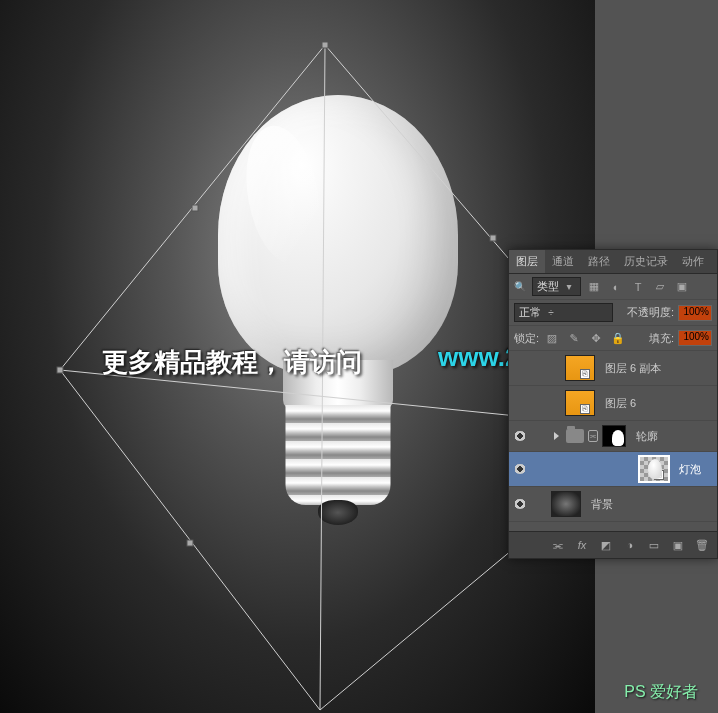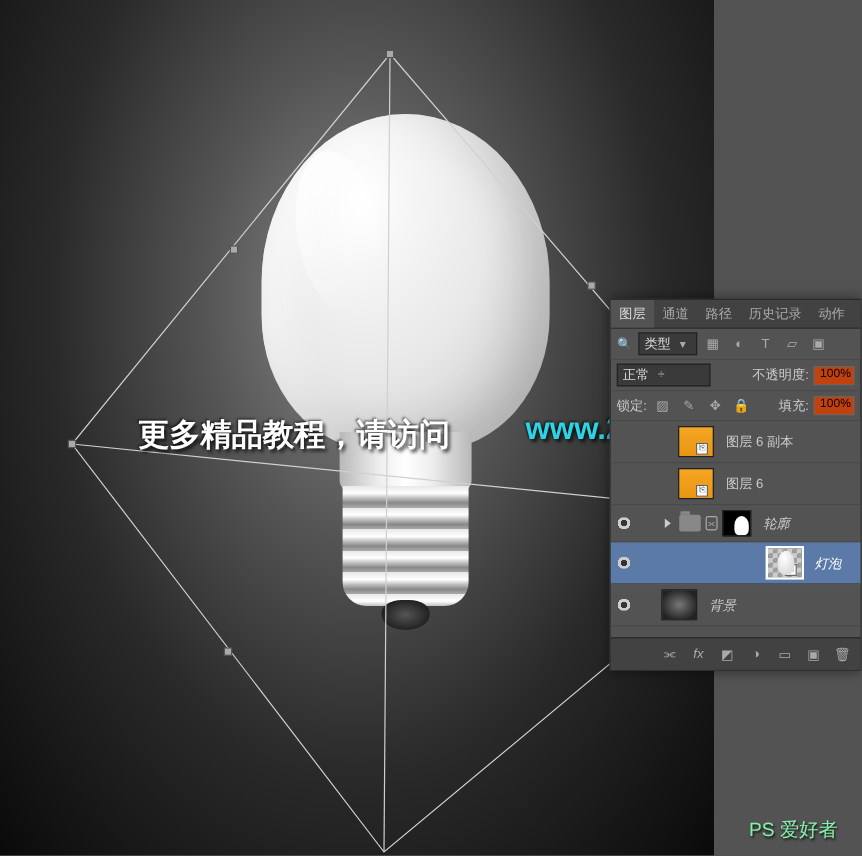--- a/index.html
+++ b/index.html
@@ -82,21 +82,21 @@
       border-radius: 50% 50% 60% 60%;
     }
     .transform-overlay {
       position: absolute;
       left: 0;
       top: 0;
       pointer-events: none;
     }
     .watermark-text {
       position: absolute;
-      left: 115px;
+      left: 102px;
       top: 345px;
       font-size: 26px;
       font-weight: bold;
       color: #fff;
       text-shadow: 2px 2px 3px rgba(0,0,0,0.7), -1px -1px 2px rgba(0,0,0,0.7);
       white-space: nowrap;
     }
     .watermark-url {
       position: absolute;
       left: 438px;
@@ -259,21 +259,20 @@
     .thumb.bg-grad {
       background: radial-gradient(ellipse, #777 0%, #222 80%);
     }
     .thumb.selected-outline {
       outline: 2px solid #fff;
       outline-offset: -1px;
     }
     .layer-name {
       padding-left: 6px;
       font-size: 11px;
-      font-style: italic;
     }
     .layer-name.normal { font-style: normal; }
     .indent { margin-left: 14px; }
     .chevron {
       display: inline-block;
       width: 0; height: 0;
       border-top: 4px solid transparent;
       border-bottom: 4px solid transparent;
       border-left: 5px solid #ccc;
       margin: 0 3px;
@@ -374,21 +373,21 @@
       <span class="icon-small">▾</span>
     </span>
     <span class="icon-btn">▦</span>
     <span class="icon-btn">◐</span>
     <span class="icon-btn">T</span>
     <span class="icon-btn">▱</span>
     <span class="icon-btn">▣</span>
   </div>
 
   <div class="panel-row">
-    <span class="dd" style="width:78px;justify-content:flex-start">
+    <span class="dd" style="width:99px;justify-content:flex-start">
       <span>正常</span>
       <span class="icon-small">÷</span>
     </span>
     <span style="flex:1"></span>
     <span>不透明度:</span>
     <span class="num-input">100%</span>
   </div>
 
   <div class="panel-row">
     <span>锁定:</span>

